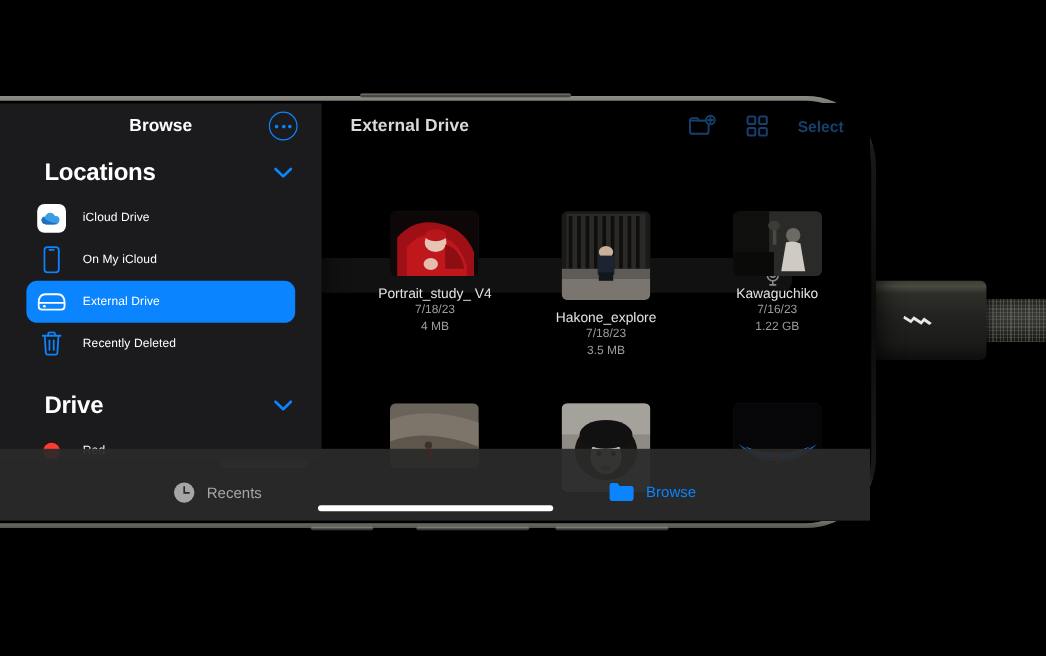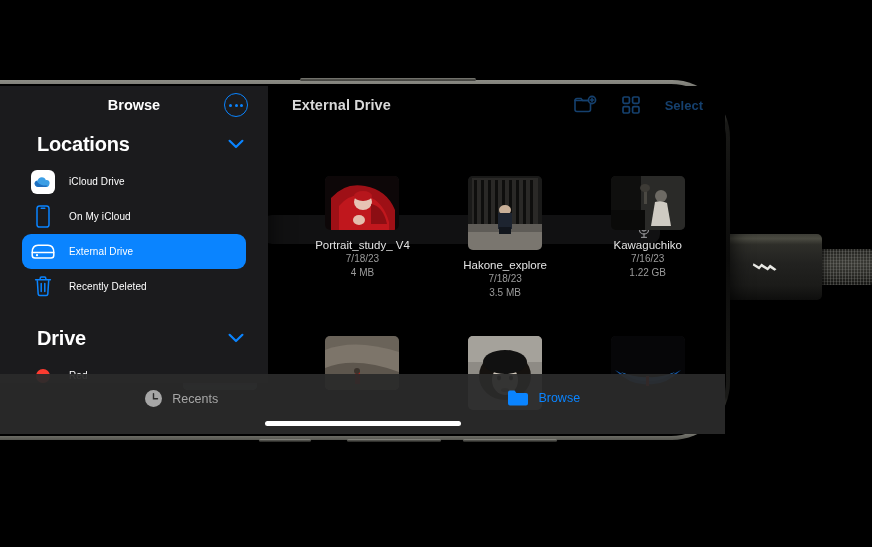--- a/index.html
+++ b/index.html
@@ -313,21 +313,21 @@
     display: flex;
     align-items: flex-start;
     z-index: 6;
   }
   .tab {
     flex: 1;
     display: flex;
     align-items: center;
     justify-content: center;
     gap: 9px;
-    padding-top: 15px;
+    padding-top: 27px;
   }
   .tab .tlabel { font-size: 12.5px; }
   .tab.inactive .tlabel { color: #a6a6a6; }
   .tab.active .tlabel { color: #0a84ff; }
   .tab.inactive svg { color: #a6a6a6; }
   .tab.active svg { color: #0a84ff; }
   .home-ind {
     position: absolute;
     left: 50%;
     transform: translateX(-50%);

